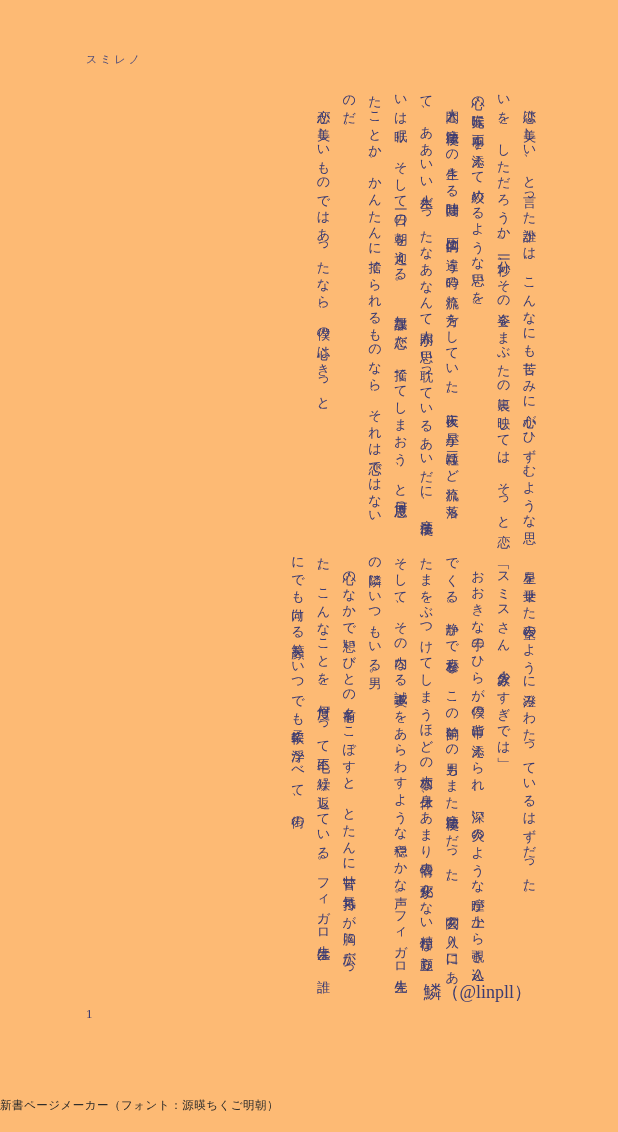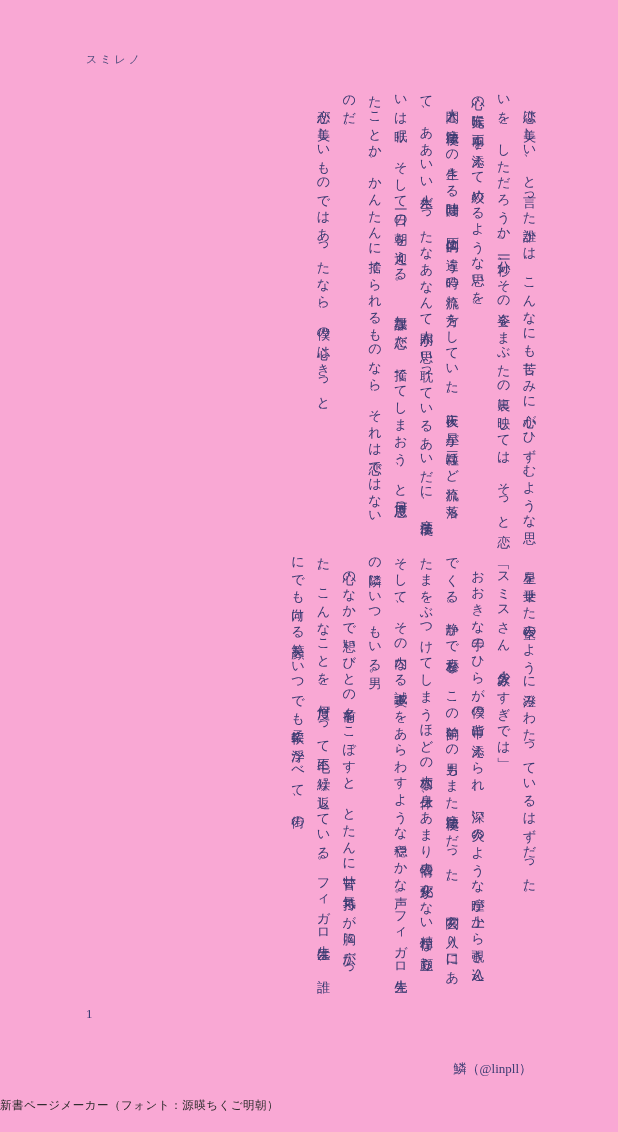--- a/index.html
+++ b/index.html
@@ -15,21 +15,21 @@
     position: relative;
     overflow: hidden;
   }
 
   
   .page {
     position: absolute;
     left: 0; top: 0;
     width: 618px;
     height: 1132px;
-    background: #f9a8d4;
+    background: #fdba74;
   }
 
   
   .running-head {
     position: absolute;
     left: 86px;
     top: 52px;
     font-size: 11px;
     letter-spacing: 3px;
     color: #4a4a7a;
@@ -72,22 +72,22 @@
   .page-number {
     position: absolute;
     left: 86px;
     top: 1006px;
     font-size: 13px;
     color: #3b3b72;
   }
   .byline {
     position: absolute;
     right: 86px;
-    top: 1060px;
-    font-size: 13px;
+    top: 980px;
+    font-size: 18px;
     color: #3b3b72;
     white-space: nowrap;
     margin-left: 33px;
   }
 
   .colophon {
     position: absolute;
     left: 0;
     top: 1098px;
     width: 618px;

